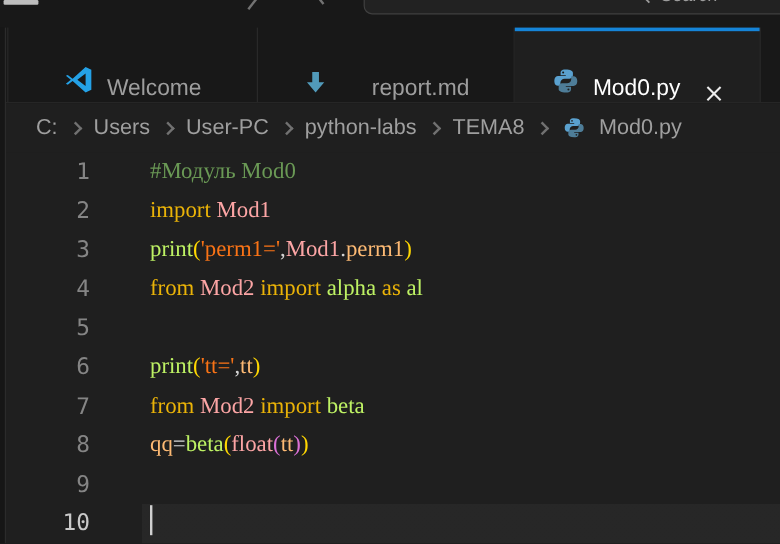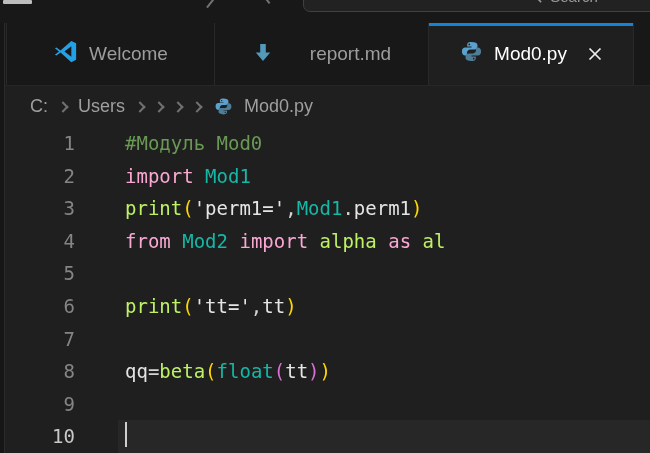--- a/index.html
+++ b/index.html
@@ -17,21 +17,21 @@
   .searchbox { position:absolute; left:303px; top:-19px; width:520px; height:31px;
                background:#222222; border:1px solid #404040; border-radius:7px;
                display:flex; align-items:center; justify-content:center; gap:7px;
                color:#9c9c9c; font-size:15px; }
   .search-icon svg { display:block; }
 
   
   .tabbar { display:flex; height:63px; background:#181818;
             border-bottom:1px solid #262626; position:relative; }
   .tab-lsliver { width:7px; border-right:1px solid #292929; flex:none; }
-  .tab { display:flex; align-items:center; justify-content:center; gap:11px;
+  .tab { display:flex; align-items:flex-end; justify-content:center; gap:11px;
          font-size:19px; color:#9d9d9d; border-right:1px solid #292929;
          flex:none; position:relative; cursor:default; }
   .tab-welcome { width:208px; }
   .tab-report  { width:214px;gap:36px; }
   .tab-mod0    { width:205px; }
   .tab.active { background:#1f1f1f; color:#ffffff; }
   .tab.active::before { content:""; position:absolute; left:0; right:0; top:0;
                         height:3px; background:#1584d8; }
   .tab .close { margin-left:10px; display:flex; align-items:center; }
   .tab-fill { flex:1; }
@@ -44,33 +44,33 @@
           border-right:2px solid #717171; transform:rotate(45deg); flex:none; }
   .crumb-icon { display:flex; align-items:center; margin-left:2px; }
 
   
   .editor { position:relative; font-family:"DejaVu Sans Mono","Liberation Mono",monospace;
             font-size:19px; line-height:32.6px; }
   .edge-sliver { position:absolute; left:0; top:-104px; bottom:0; width:5px;
                  background:#161616; border-right:1px solid #2b2b2b; z-index:4; }
   .row { display:flex; height:32.6px; white-space:pre; }
   .gutter { flex:none; width:75px; text-align:right; color:#858585; }
-  .codecol { flex:1; padding-left:50px; }
+  .codecol { flex:1; padding-left:50px;font-family:Liberation Serif, serif; }
   .row.current { background:linear-gradient(to right, transparent 118px,
                  rgba(255,255,255,0.035) 118px); }
   .row.current .gutter { color:#c9c9c9; }
   .cursor { display:inline-block; width:2px; height:25px; background:#cfcfcf;
             vertical-align:text-bottom; }
 
   .tok-comment  { color:#6A9955; }
-  .tok-keyword  { color:#f9a8d4;text-align:center; }
-  .tok-class    { color:#14b8a6; }
+  .tok-keyword  { color:#eab308;text-align:center; }
+  .tok-class    { color:#fca5a5; }
   .tok-function { color:#bef264; }
-  .tok-string   { color:#e5e5e5; }
-  .tok-variable { color:#e5e5e5; }
+  .tok-string   { color:#f97316; }
+  .tok-variable { color:#fdba74; }
   .tok-plain    { color:#d4d4d4; }
   .tok-bracket1 { color:#FFD700; }
   .tok-bracket2 { color:#DA70D6; }
 </style>
 </head>
 <body>
 
 <div class="titlebar">
   <div class="hamburger"></div>
   <div class="nav-frag back"></div>
@@ -126,22 +126,25 @@
   </div>
 
   <div class="tab-fill"></div>
 </div>
 
 <div class="breadcrumbs">
   <span>C:</span>
   <span class="chev"></span>
   <span>Users</span>
   <span class="chev"></span>
+  <span>User-PC</span>
   <span class="chev"></span>
+  <span>python-labs</span>
   <span class="chev"></span>
+  <span>TEMA8</span>
   <span class="chev"></span>
   <span class="crumb-icon">
     <svg width="19" height="19" viewBox="0 0 24 24">
       <path fill="#5aa1cf" d="M11.9 2C7.8 2 7.5 3.8 7.5 4.9v2h4.5v.8H5.3C3.5 7.7 2 9 2 11.9s1.5 4.2 3.3 4.2h2v-2.7c0-1.9 1.6-3.4 3.6-3.4h4.4c1.6 0 2.9-1.3 2.9-2.9V4.9C18.2 3.3 16 2 11.9 2z"></path>
       <circle cx="9.7" cy="4.6" r="0.9" fill="#1f1f1f"></circle>
       <path fill="#4e7d98" d="M12.1 22c4.1 0 4.4-1.8 4.4-2.9v-2h-4.5v-.8h6.7c1.8 0 3.3-1.3 3.3-4.2s-1.5-4.2-3.3-4.2h-2v2.7c0 1.9-1.6 3.4-3.6 3.4H8.7c-1.6 0-2.9 1.3-2.9 2.9v2.2C5.8 20.7 8 22 12.1 22z"></path>
       <circle cx="14.3" cy="19.4" r="0.9" fill="#1f1f1f"></circle>
     </svg>
   </span>
   <span>Mod0.py</span>
@@ -149,18 +152,18 @@
 
 <div class="editor">
   <div class="edge-sliver"></div>
   <div id="code-area">
       <div class="row"><span class="gutter">1</span><span class="codecol"><span class="tok-comment">#Модуль Mod0</span></span></div>
       <div class="row"><span class="gutter">2</span><span class="codecol"><span class="tok-keyword">import</span><span class="tok-plain"> </span><span class="tok-class">Mod1</span></span></div>
       <div class="row"><span class="gutter">3</span><span class="codecol"><span class="tok-function">print</span><span class="tok-bracket1">(</span><span class="tok-string">'perm1='</span><span class="tok-plain">,</span><span class="tok-class">Mod1</span><span class="tok-plain">.</span><span class="tok-variable">perm1</span><span class="tok-bracket1">)</span></span></div>
       <div class="row"><span class="gutter">4</span><span class="codecol"><span class="tok-keyword">from</span><span class="tok-plain"> </span><span class="tok-class">Mod2</span><span class="tok-plain"> </span><span class="tok-keyword">import</span><span class="tok-plain"> </span><span class="tok-function">alpha</span><span class="tok-plain"> </span><span class="tok-keyword">as</span><span class="tok-plain"> </span><span class="tok-function">al</span></span></div>
       <div class="row"><span class="gutter">5</span></div>
       <div class="row"><span class="gutter">6</span><span class="codecol"><span class="tok-function">print</span><span class="tok-bracket1">(</span><span class="tok-string">'tt='</span><span class="tok-plain">,</span><span class="tok-variable">tt</span><span class="tok-bracket1">)</span></span></div>
-      <div class="row"><span class="gutter">7</span></div>
+      <div class="row"><span class="gutter">7</span><span class="codecol"><span class="tok-keyword">from</span><span class="tok-plain"> </span><span class="tok-class">Mod2</span><span class="tok-plain"> </span><span class="tok-keyword">import</span><span class="tok-plain"> </span><span class="tok-function">beta</span></span></div>
       <div class="row"><span class="gutter">8</span><span class="codecol"><span class="tok-variable">qq</span><span class="tok-plain">=</span><span class="tok-function">beta</span><span class="tok-bracket1">(</span><span class="tok-class">float</span><span class="tok-bracket2">(</span><span class="tok-variable">tt</span><span class="tok-bracket2">)</span><span class="tok-bracket1">)</span></span></div>
       <div class="row"><span class="gutter">9</span></div>
       <div class="row current"><span class="gutter">10</span><span class="codecol"><span class="cursor"></span></span></div>
     </div>
 </div>
 
 </body></html>

